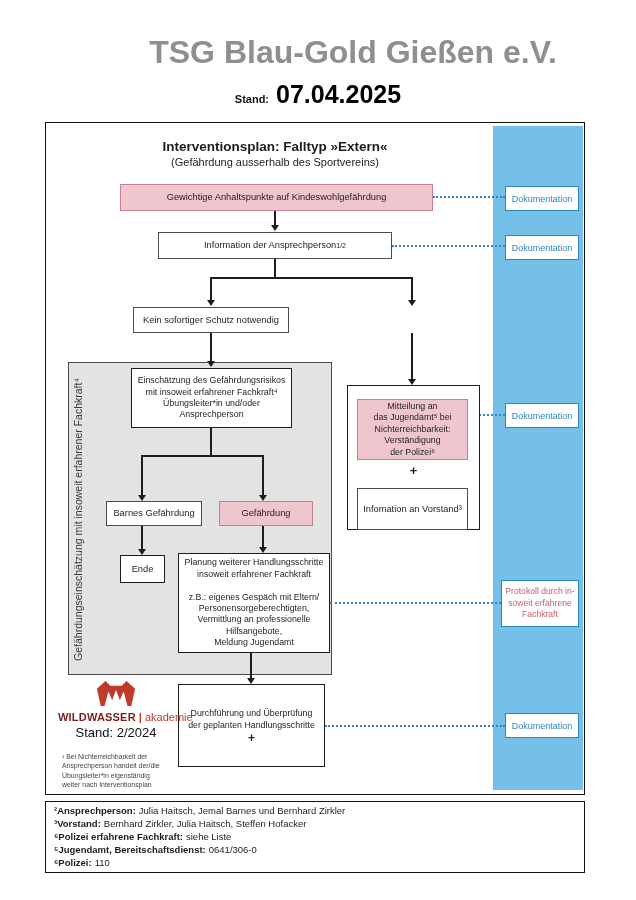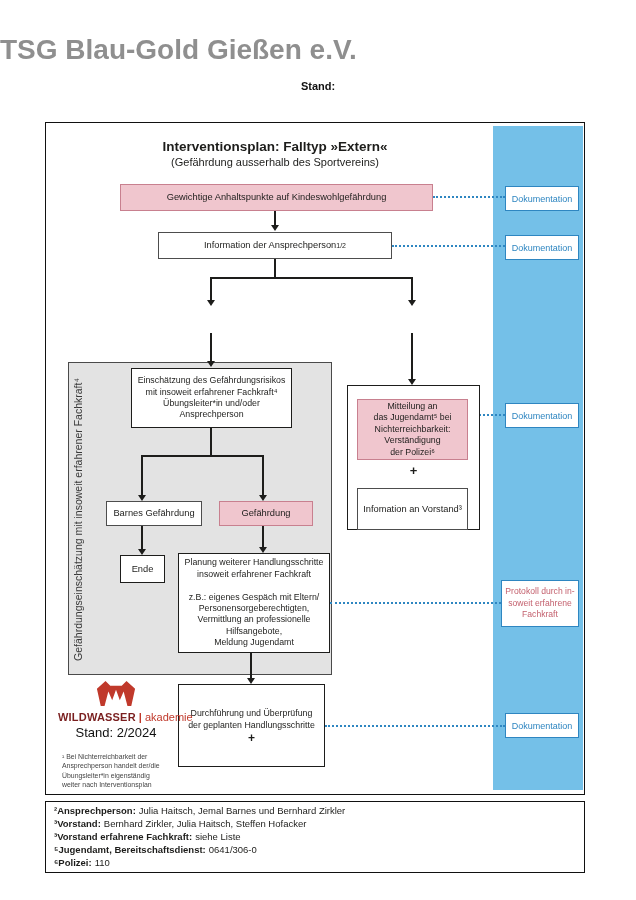--- a/index.html
+++ b/index.html
@@ -1,21 +1,21 @@
 <!DOCTYPE html>
 <html><head>
 <meta charset="utf-8">
 <style>
   html,body{margin:0;padding:0;background:#fff;}
   body{font-family:"Liberation Sans",sans-serif;color:#1d1d1b;}
   #canvas{position:relative;width:636px;height:900px;background:#fff;overflow:hidden;margin:0;}
 
   
-  .org-title{position:absolute;top:34px;left:0;width:557px;text-align:left;
-    font-size:28px;font-weight:bold;color:#8f8f8f;}
+  .org-title{position:absolute;top:34px;left:0;width:557px;text-align:right;
+    font-size:32px;font-weight:bold;color:#8f8f8f;}
   .stand-line{position:absolute;top:80px;left:0;width:636px;display:flex;
     justify-content:center;align-items:baseline;gap:7px;}
   .stand-label{font-size:11px;font-weight:bold;color:#111;}
   .stand-date{font-size:25px;font-weight:bold;color:#000;}
 
   
   .frame{position:absolute;left:45px;top:122px;width:540px;height:673px;
     border:1.8px solid #111;box-sizing:border-box;background:#fff;}
   .band{position:absolute;left:493px;top:126px;width:90px;height:664px;background:#74c0e8;}
 
@@ -71,20 +71,21 @@
   sup{font-size:7px;}
 </style>
 </head>
 <body>
 
 <div id="canvas">
 
   <div class="org-title">TSG Blau-Gold Gießen e.V.</div>
   <div class="stand-line">
     <span class="stand-label">Stand:</span>
+    <span class="stand-date">07.04.2025</span>
   </div>
 
   <div class="frame"></div>
   <div class="band"></div>
 
   <div class="plan-title">Interventionsplan: Falltyp »Extern«</div>
   <div class="plan-subtitle">(Gefährdung ausserhalb des Sportvereins)</div>
 
   <div class="gray-panel"></div>
   <div class="rot-label">Gefährdungseinschätzung mit insoweit erfahrener Fachkraft⁴</div>
@@ -125,20 +126,21 @@
   <div class="dot" style="left:468px;top:414px;width:37px;"></div>
   <div class="dot" style="left:330px;top:602px;width:171px;"></div>
   <div class="dot" style="left:325px;top:725px;width:180px;"></div>
 
   <div class="node pink" style="left:120px;top:184px;width:313px;height:27px;">Gewichtige Anhaltspunkte auf Kindeswohlgefährdung</div>
 
   <div class="node" style="left:158px;top:232px;width:234px;height:27px;">
     <span>Information der Ansprechperson</span><sup>1/2</sup>
   </div>
 
+  <div class="node" style="left:133px;top:307px;width:156px;height:26px;">Kein sofortiger Schutz notwendig</div>
 
 
   <div class="node strong small" style="left:131px;top:368px;width:161px;height:60px;">Einschätzung des Gefährdungsrisikos
 mit insoweit erfahrener Fachkraft⁴
 Übungsleiter*in und/oder
 Ansprechperson</div>
 
   <div class="node" style="left:106px;top:501px;width:96px;height:25px;">Barnes Gefährdung</div>
 
   <div class="node pink" style="left:219px;top:501px;width:94px;height:25px;">Gefährdung</div>
@@ -195,21 +197,21 @@
 weiter nach Interventionsplan</div>
 
   <div class="footer-box">
     <div class="fr">
       <span class="fl">²Ansprechperson:</span><span>Julia Haitsch, Jemal Barnes und Bernhard Zirkler</span>
     </div>
     <div class="fr">
       <span class="fl">³Vorstand:</span><span>Bernhard Zirkler, Julia Haitsch, Steffen Hofacker</span>
     </div>
     <div class="fr">
-      <span class="fl">³Vorstand erfahrene Fachkraft:</span><span>siehe Liste</span>
+      <span class="fl">⁶Polizei erfahrene Fachkraft:</span><span>siehe Liste</span>
     </div>
     <div class="fr">
       <span class="fl">⁵Jugendamt, Bereitschaftsdienst:</span><span>0641/306-0</span>
     </div>
     <div class="fr">
       <span class="fl">⁶Polizei:</span><span>110</span>
     </div>
   </div>
 
 </div>

